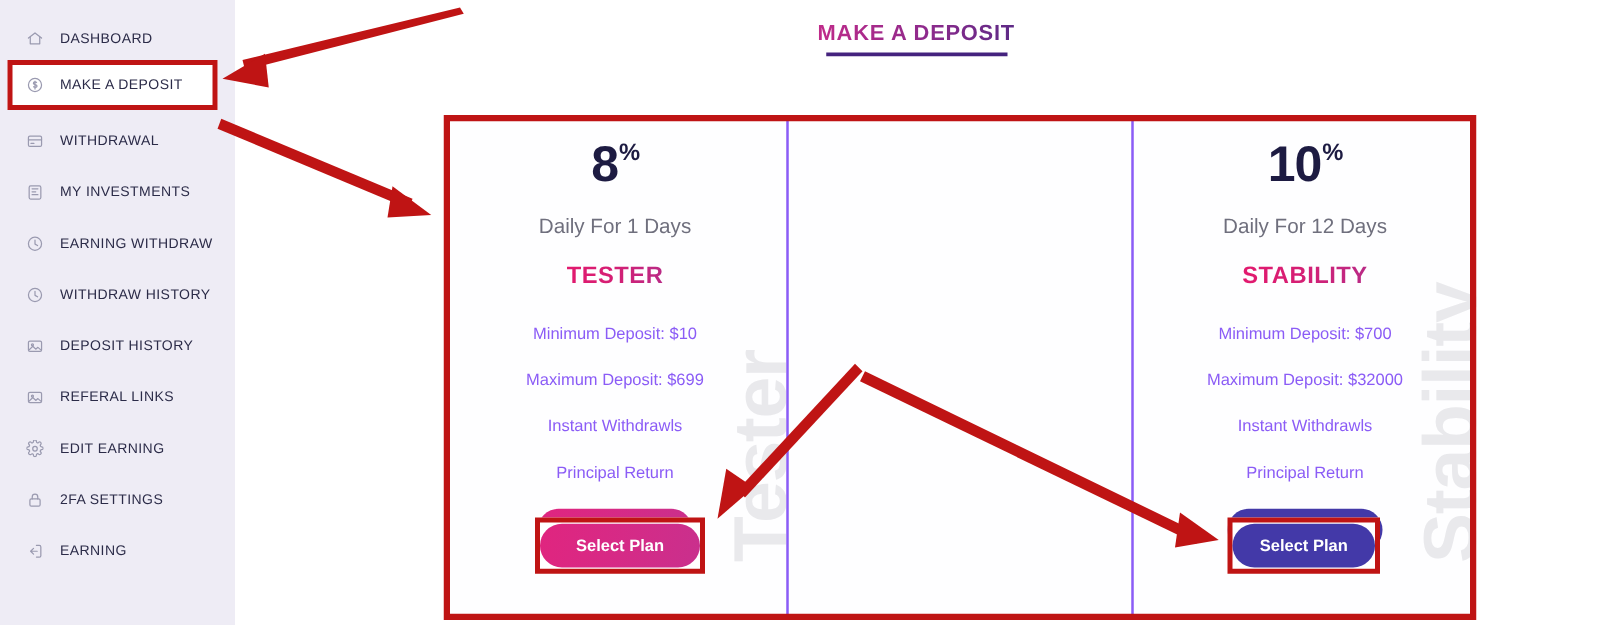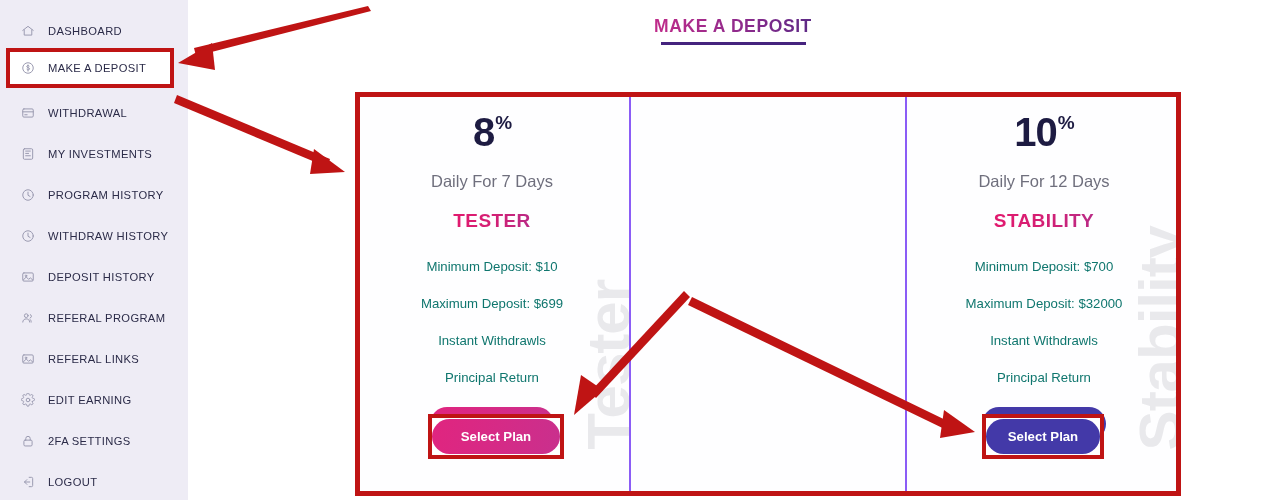--- a/index.html
+++ b/index.html
@@ -116,21 +116,21 @@
     font-weight: 700;
     letter-spacing: 0.4px;
     background: linear-gradient(90deg, #e2196e 0%, #d41f74 50%, #b92a86 100%);
     -webkit-background-clip: text;
     background-clip: text;
     color: transparent;
   }
   .feat {
     margin-top: 22px;
     font-size: 13.2px;
-    color: #0f766e;
+    color: #8b5cf6;
     text-align: center;
   }
   .feat.f1 { margin-top: 27px; }
   .select-btn {
     margin-top: 22px;
     min-width: 124px;
     height: 34px;
     padding: 0 22px;
     border: none;
     border-radius: 18px;
@@ -242,21 +242,21 @@
         </span>
         <span class="nav-label">MY INVESTMENTS</span>
       </div>
       <div class="nav-item">
         <span class="nav-ico">
           <svg viewBox="0 0 24 24" fill="none" stroke="currentColor" stroke-width="1.7" stroke-linecap="round" stroke-linejoin="round">
             <circle cx="12" cy="12" r="9"></circle>
             <path d="M12 7v5.5l3.5 2"></path>
           </svg>
         </span>
-        <span class="nav-label">PROGRAM HISTORY</span>
+        <span class="nav-label">EARNING WITHDRAW</span>
       </div>
       <div class="nav-item">
         <span class="nav-ico">
           <svg viewBox="0 0 24 24" fill="none" stroke="currentColor" stroke-width="1.7" stroke-linecap="round" stroke-linejoin="round">
             <circle cx="12" cy="12" r="9"></circle>
             <path d="M12 7v5.5l3.5 2"></path>
           </svg>
         </span>
         <span class="nav-label">WITHDRAW HISTORY</span>
       </div>
@@ -266,30 +266,20 @@
             <rect x="3" y="5" width="18" height="14" rx="2"></rect>
             <circle cx="8.5" cy="10" r="1.4"></circle>
             <path d="M4 17l5-5 4 4 3-2.5 4 3.5"></path>
           </svg>
         </span>
         <span class="nav-label">DEPOSIT HISTORY</span>
       </div>
       <div class="nav-item">
         <span class="nav-ico">
           <svg viewBox="0 0 24 24" fill="none" stroke="currentColor" stroke-width="1.7" stroke-linecap="round" stroke-linejoin="round">
-            <circle cx="9" cy="8" r="3.2"></circle>
-            <path d="M3 19c0-3.3 2.7-5.5 6-5.5s6 2.2 6 5.5"></path>
-            <path d="M16 6.2a3 3 0 010 5.6M17.5 19c0-2.4-.9-4-2.3-5"></path>
-          </svg>
-        </span>
-        <span class="nav-label">REFERAL PROGRAM</span>
-      </div>
-      <div class="nav-item">
-        <span class="nav-ico">
-          <svg viewBox="0 0 24 24" fill="none" stroke="currentColor" stroke-width="1.7" stroke-linecap="round" stroke-linejoin="round">
             <rect x="3" y="5" width="18" height="14" rx="2"></rect>
             <circle cx="8.5" cy="10" r="1.4"></circle>
             <path d="M4 17l5-5 4 4 3-2.5 4 3.5"></path>
           </svg>
         </span>
         <span class="nav-label">REFERAL LINKS</span>
       </div>
       <div class="nav-item">
         <span class="nav-ico">
           <svg viewBox="0 0 24 24" fill="none" stroke="currentColor" stroke-width="1.7" stroke-linecap="round" stroke-linejoin="round">
@@ -308,40 +298,40 @@
         </span>
         <span class="nav-label">2FA SETTINGS</span>
       </div>
       <div class="nav-item">
         <span class="nav-ico">
           <svg viewBox="0 0 24 24" fill="none" stroke="currentColor" stroke-width="1.7" stroke-linecap="round" stroke-linejoin="round">
             <path d="M14 4h4a2 2 0 012 2v12a2 2 0 01-2 2h-4"></path>
             <path d="M10 16l-4-4 4-4M6 12h9"></path>
           </svg>
         </span>
-        <span class="nav-label">LOGOUT</span>
+        <span class="nav-label">EARNING</span>
       </div>
     </nav>
 
   <div class="main">
 
     <div class="title-wrap">
       <div>
         <div class="page-title">MAKE A DEPOSIT</div>
         <div class="title-underline"></div>
       </div>
     </div>
 
     <div class="plans" id="plans">
         <div class="plan">
           <div class="pct">
             <span>8</span>
             <span class="sym">%</span>
           </div>
-          <div class="duration">Daily For 7 Days</div>
+          <div class="duration">Daily For 1 Days</div>
           <div class="plan-name">TESTER</div>
           <div class="feat f1">Minimum Deposit: $10</div>
           <div class="feat">Maximum Deposit: $699</div>
           <div class="feat">Instant Withdrawls</div>
           <div class="feat">Principal Return</div>
           <button class="select-btn btn-pink">Select Plan</button>
           <div class="watermark">Tester</div>
         </div>
         <div class="plan"></div>
         <div class="plan">

